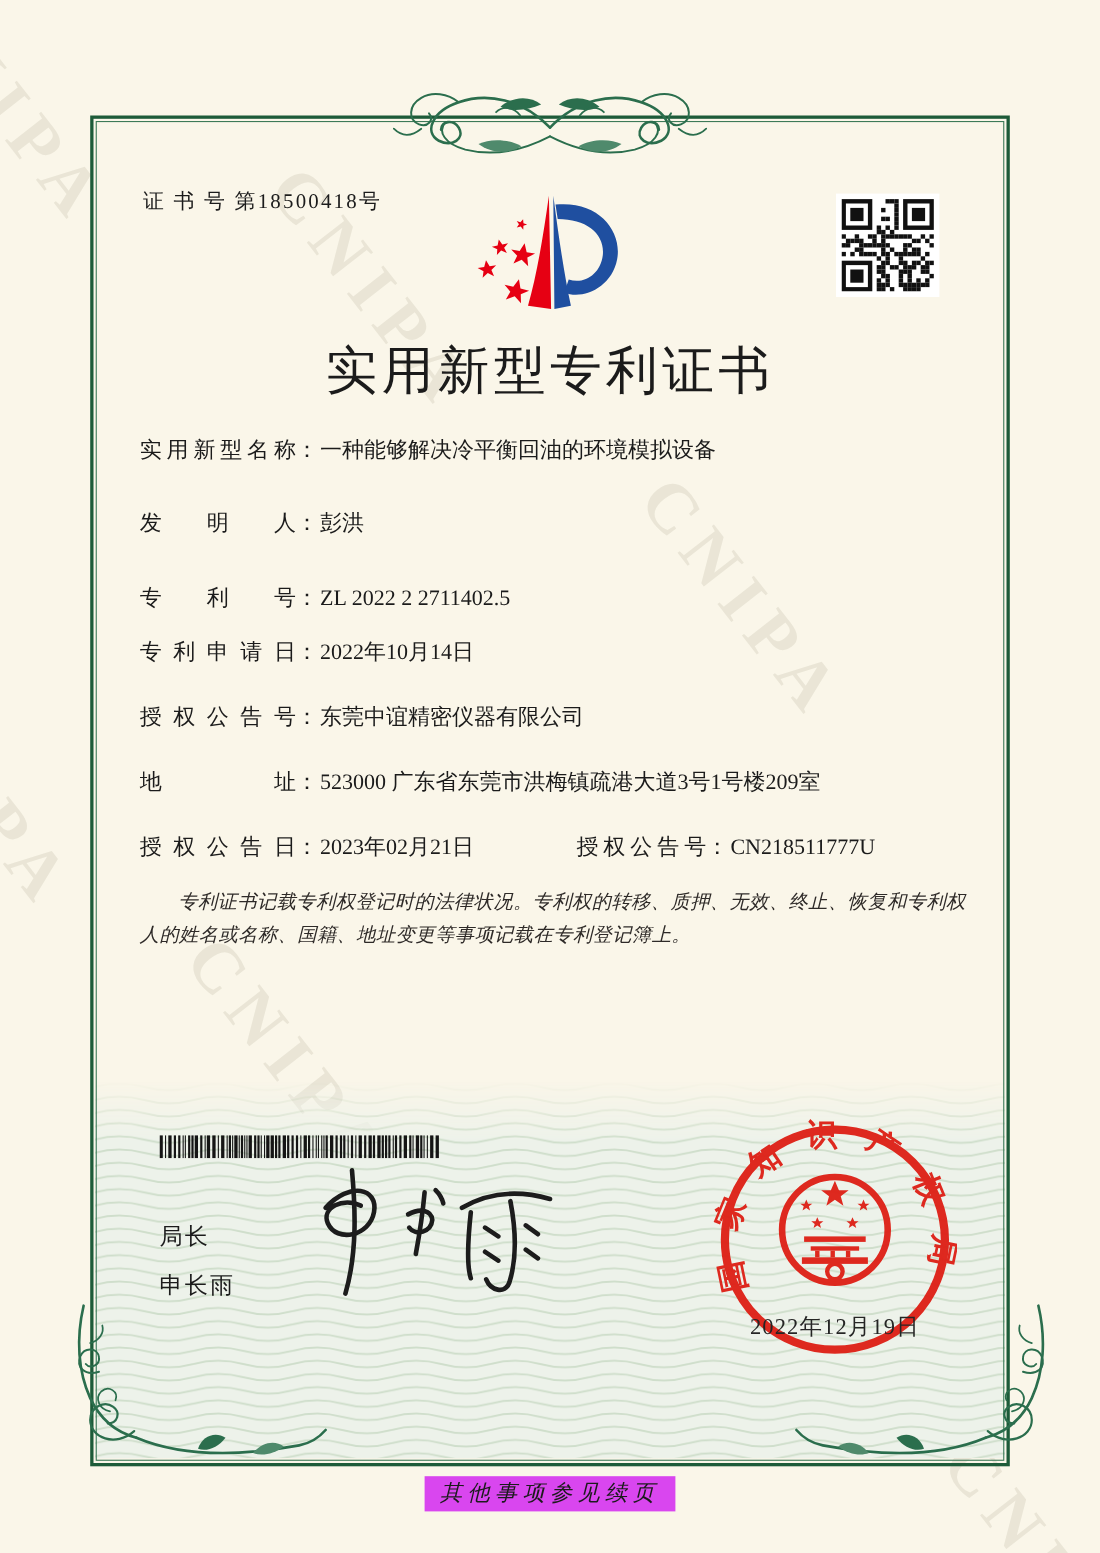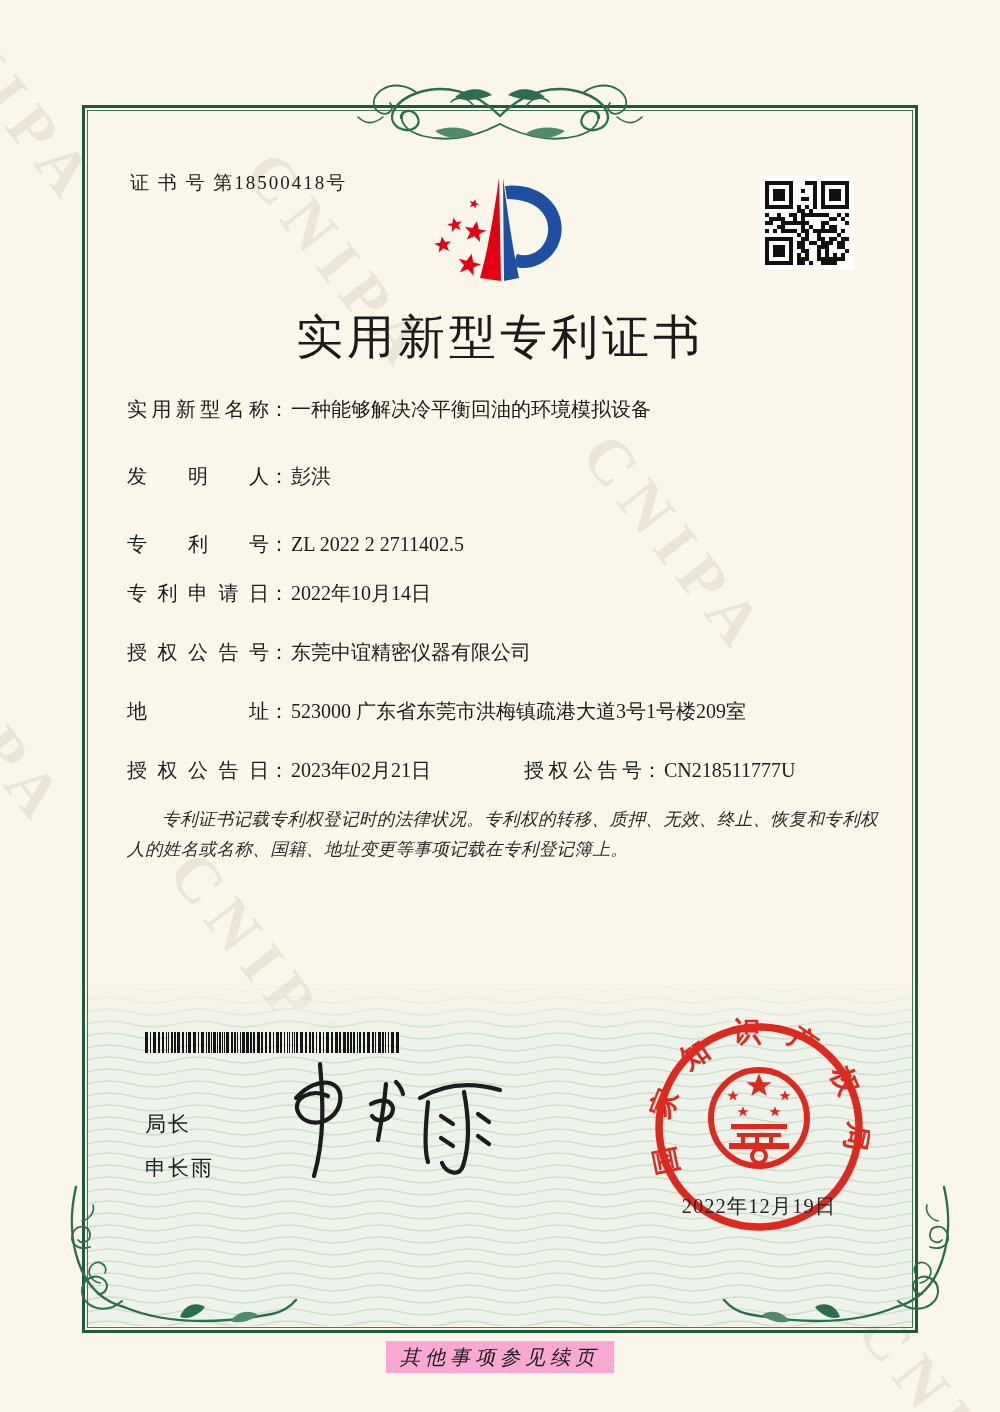--- a/index.html
+++ b/index.html
@@ -48,21 +48,21 @@
   
   .barcode{position:absolute;left:145px;top:1032px;z-index:5;}
   .director-title{position:absolute;left:145px;top:1110px;font-size:21px;font-family:"Liberation Sans","DejaVu Sans",sans-serif;font-weight:500;z-index:5;letter-spacing:2px;text-align:right;}
   .director-name{position:absolute;left:145px;top:1154px;font-size:21px;font-family:"Liberation Sans","DejaVu Sans",sans-serif;font-weight:500;z-index:5;letter-spacing:2px;}
   .signature{position:absolute;left:268px;top:1058px;z-index:5;}
   .seal{position:absolute;left:648px;top:1016px;z-index:6;opacity:0.96;}
 
   .page-indicator{position:absolute;left:0;top:1288px;width:100%;text-align:center;font-size:15px;letter-spacing:1px;z-index:5;}
   .page-indicator span{background:rgba(252,253,249,0.85);padding:3px 8px;}
   .footer-note{position:absolute;left:0;top:1344px;width:100%;text-align:center;z-index:5;}
-  .footer-note span{font-size:20px;letter-spacing:5px;font-style:italic;background:#f9a8d4;padding:5px 14px;}
+  .footer-note span{font-size:20px;letter-spacing:5px;font-style:italic;background:#d946ef;padding:5px 14px;}
 </style>
 </head>
 <body>
 
 <div class="page">
 
   <span class="wm" style="left:-45px;top:-30px">CNIPA</span>
   <span class="wm" style="left:288px;top:138px">CNIPA</span>
   <span class="wm" style="left:625px;top:420px">CNIPA</span>
   <span class="wm" style="left:-75px;top:592px">CNIPA</span>

